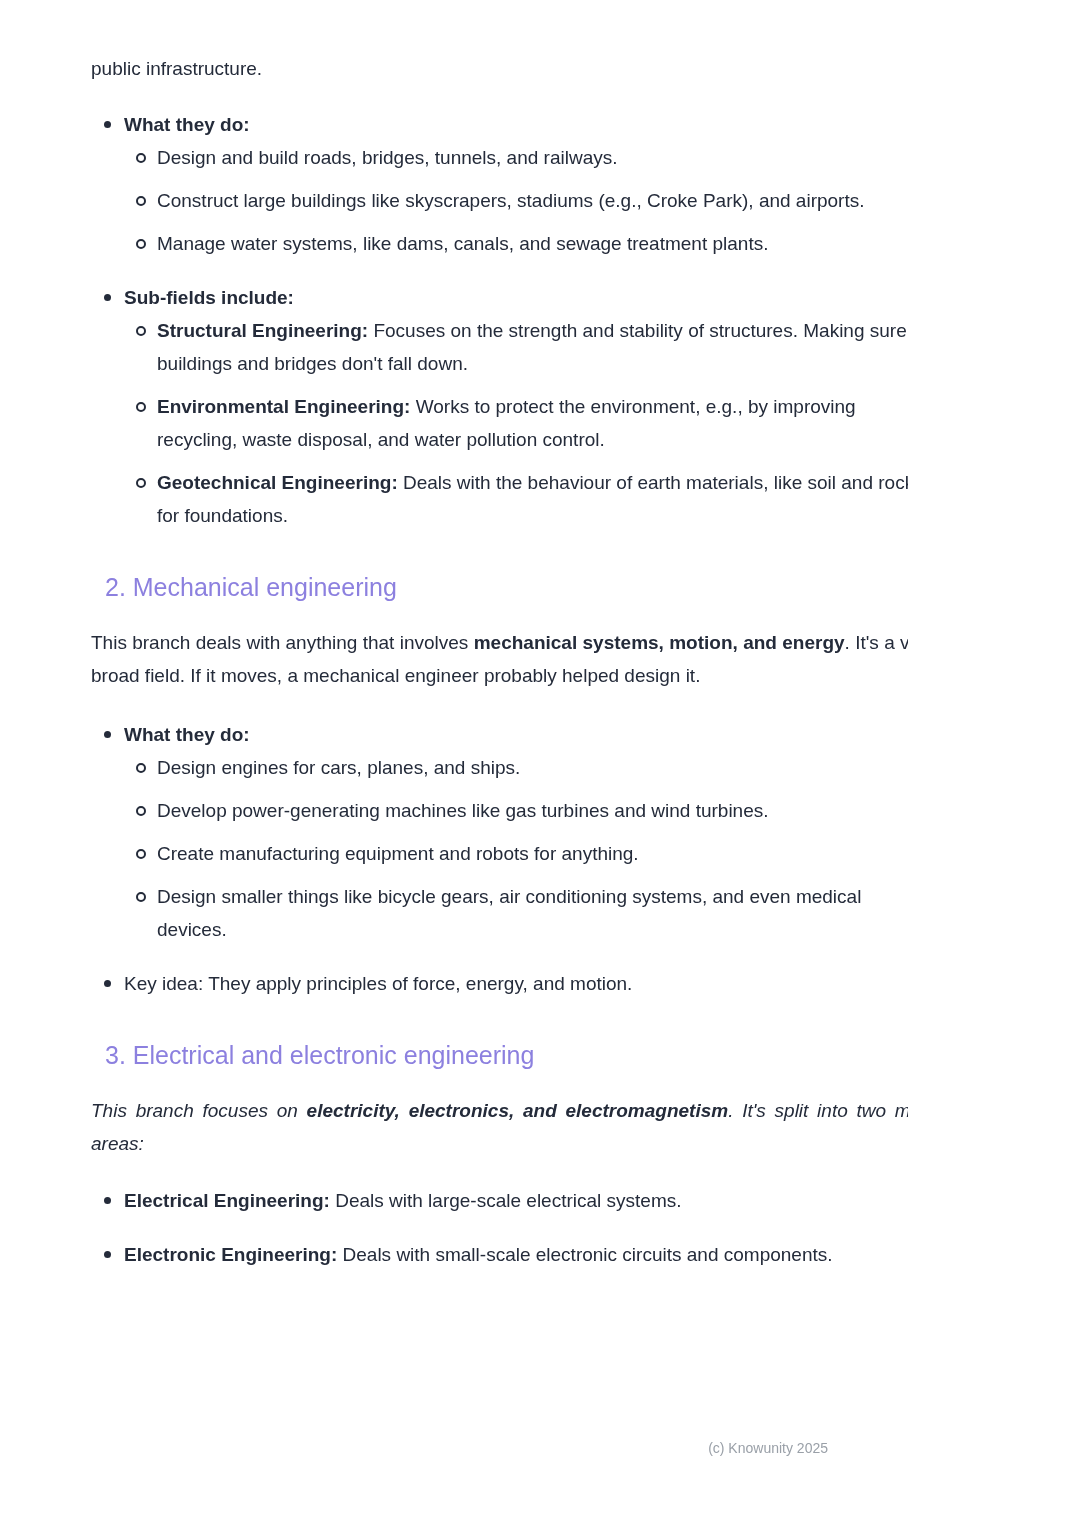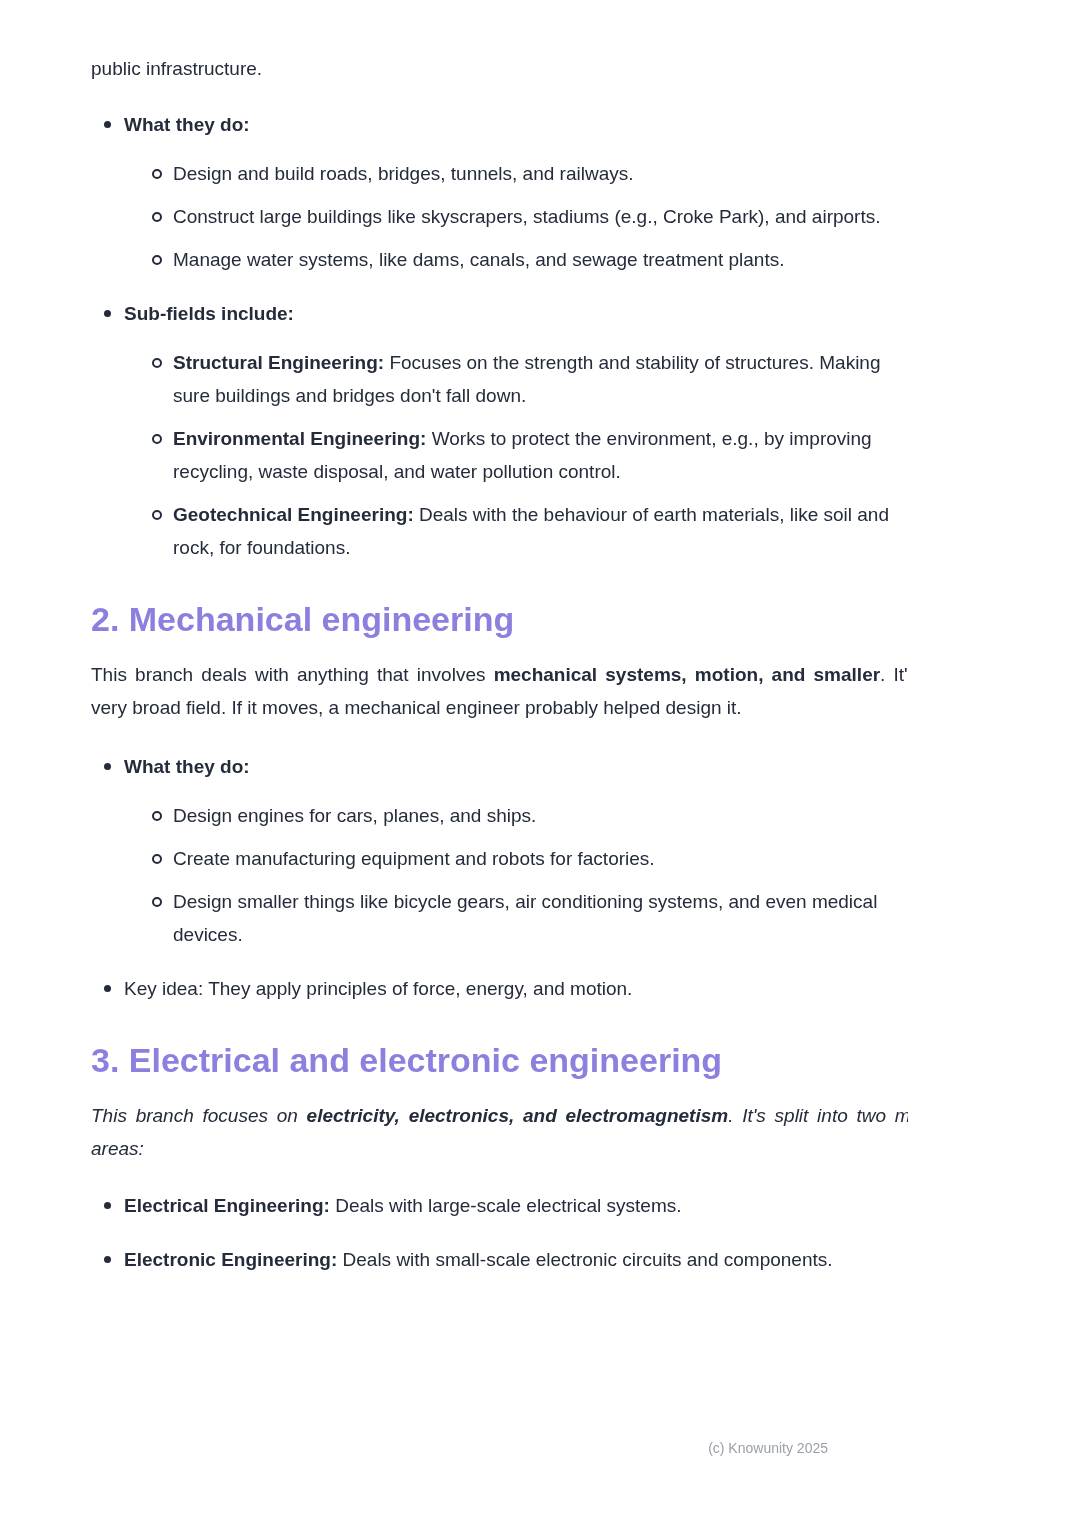--- a/index.html
+++ b/index.html
@@ -31,40 +31,40 @@
     top: 52px;
     width: 845px;
     z-index: 2;
   }
   p { margin: 0; }
   .intro { margin-bottom: 23px; }
   .para { margin: 0 0 26px 0; text-align: justify; }
   .para2 { margin: 0 0 24px 0; text-align: justify; font-style: italic; }
   b, .bold { font-weight: 700; }
   h2 {
-    font-size: 34px;
+    font-size: 25px;
     line-height: 35px;
-    font-weight: 700;
+    font-weight: 400;
     color: #8c80df;
-    margin: 38px 0 21px 0;
+    margin: 38px 0 21px 14px;
   }
   ul.lv1 { list-style: none; margin: 0; padding: 0; }
   li.l1 { position: relative; padding-left: 33px; margin-top: 21px; }
   ul.lv1 > li.l1:first-child { margin-top: 0; }
   li.l1::before {
     content: '';
     position: absolute;
     left: 13px;
     top: 13px;
     width: 7px;
     height: 7px;
     border-radius: 50%;
     background: #242b3a;
   }
-  ul.lv2 { list-style: none; margin: 16px; padding: 0; }
+  ul.lv2 { list-style: none; margin: 0; padding: 0; }
   li.l2 { position: relative; padding-left: 33px; margin-top: 10px; }
   ul.lv2 > li.l2:first-child { margin-top: 0; }
   li.l2::before {
     content: '';
     position: absolute;
     left: 12px;
     top: 12px;
     width: 6px;
     height: 6px;
     border-radius: 50%;
@@ -107,28 +107,29 @@
         <ul class="lv2">
           <li class="l2"><span class="bold">Structural Engineering:</span><span> Focuses on the strength and stability of structures. Making sure buildings and bridges don't fall down.</span></li>
           <li class="l2"><span class="bold">Environmental Engineering:</span><span> Works to protect the environment, e.g., by improving recycling, waste disposal, and water pollution control.</span></li>
           <li class="l2"><span class="bold">Geotechnical Engineering:</span><span> Deals with the behaviour of earth materials, like soil and rock, for foundations.</span></li>
         </ul>
       </li>
     </ul>
 
     <h2>2. Mechanical engineering</h2>
 
-    <p class="para"><span>This branch deals with anything that involves </span><span class="bold">mechanical systems, motion, and smaller</span><span>. It's a very broad field. If it moves, a mechanical engineer probably helped design it.</span></p>
+    <p class="para"><span>This branch deals with anything that involves </span><span class="bold">mechanical systems, motion, and energy</span><span>. It's a very broad field. If it moves, a mechanical engineer probably helped design it.</span></p>
 
     <ul class="lv1">
       <li class="l1">
         <span class="bold">What they do:</span>
         <ul class="lv2">
           <li class="l2">Design engines for cars, planes, and ships.</li>
-          <li class="l2">Create manufacturing equipment and robots for factories.</li>
+          <li class="l2">Develop power-generating machines like gas turbines and wind turbines.</li>
+          <li class="l2">Create manufacturing equipment and robots for anything.</li>
           <li class="l2">Design smaller things like bicycle gears, air conditioning systems, and even medical devices.</li>
         </ul>
       </li>
       <li class="l1 italic">Key idea: They apply principles of force, energy, and motion.</li>
     </ul>
 
     <h2>3. Electrical and electronic engineering</h2>
 
     <p class="para2"><span>This branch focuses on </span><span class="bold">electricity, electronics, and electromagnetism</span><span>. It's split into two main areas:</span></p>
 

